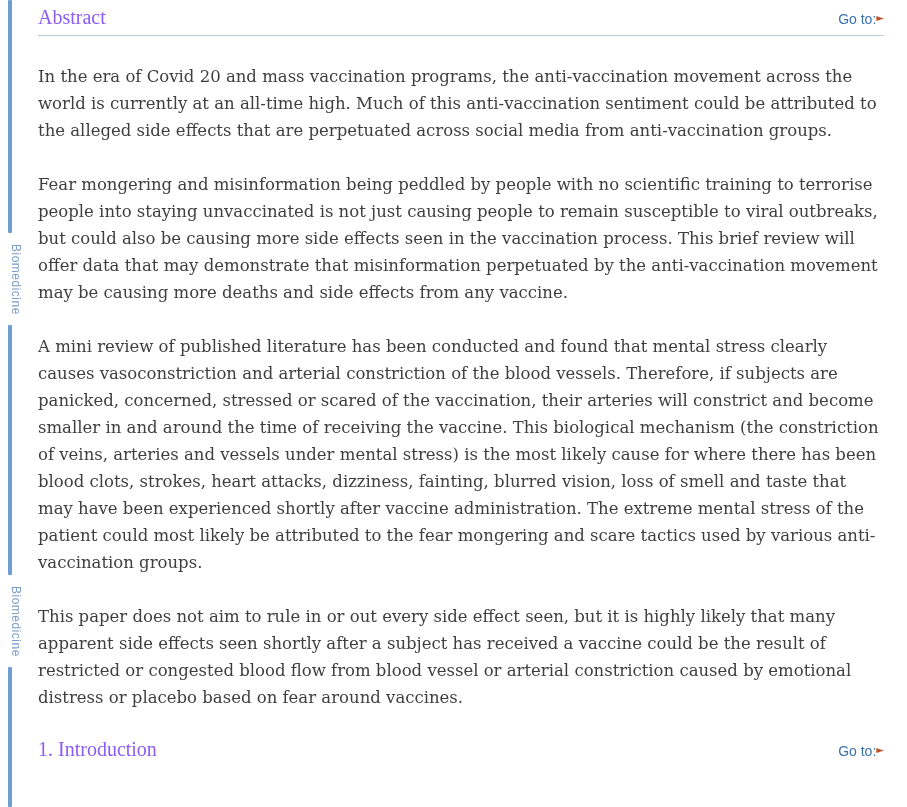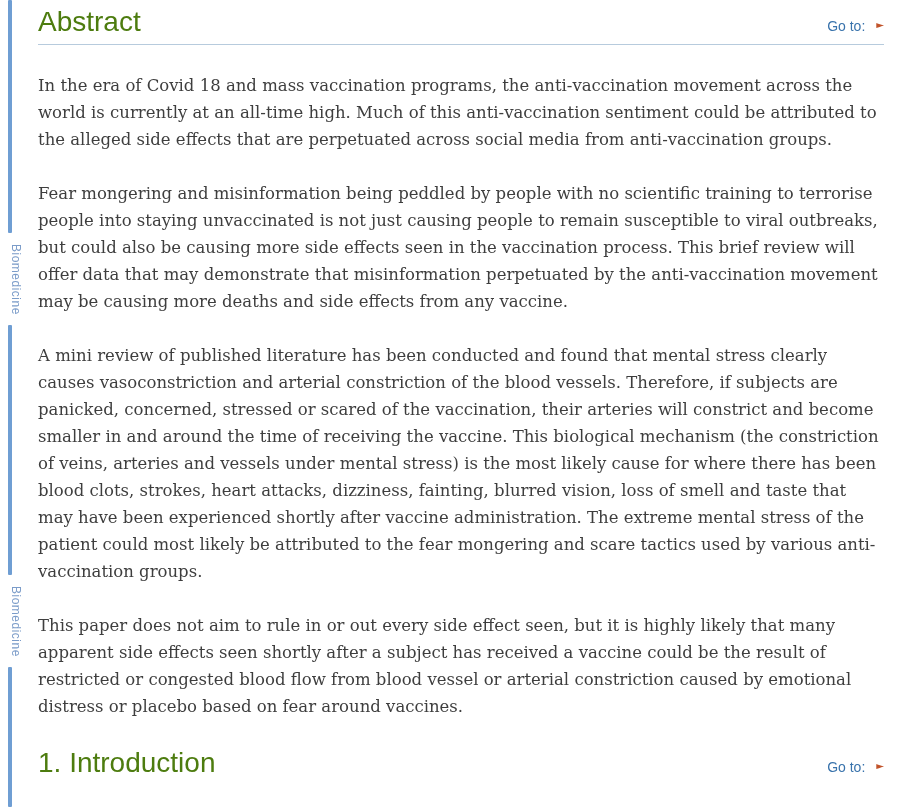--- a/index.html
+++ b/index.html
@@ -32,27 +32,27 @@
   .rail-label.second { top:575px; }
 
   
   .content { position:absolute; left:38px; right:23px; top:0; }
 
   .section-header {
     display:flex; justify-content:space-between; align-items:baseline;
     padding-top:6px;
   }
   .section-title {
-    font-family:Liberation Sans, sans-serif;
-    font-size:28px; font-weight:400; color:#4d7c0f;
+    font-family:Liberation Serif, serif;
+    font-size:20px; font-weight:400; color:#8b5cf6;
   }
   .goto-link {
     font-family:"Liberation Sans", sans-serif;
     font-size:14px; color:#3973ac; text-decoration:none;
-    display:inline-flex; align-items:center; gap:11px;
+    display:inline-flex; align-items:center; gap:0;
     cursor:pointer;
   }
   .goto-arrow {
     color:#c1532a; font-size:10px; line-height:1;
     font-family:"DejaVu Sans", sans-serif;
     position:relative; top:-1px;
   }
   hr.section-rule {
     border:0; border-top:1px solid #b7cbdd;
     margin:6px 0 0 0;
@@ -81,21 +81,21 @@
 
   <div class="section-header">
     <h2 class="section-title">Abstract</h2>
     <a class="goto-link">
       <span>Go to:</span>
       <span class="goto-arrow">►</span>
     </a>
   </div>
   <hr class="section-rule">
 
-  <p class="body-par">In the era of Covid 18 and mass vaccination programs, the anti-vaccination movement across the world is currently at an all-time high. Much of this anti-vaccination sentiment could be attributed to the alleged side effects that are perpetuated across social media from anti-vaccination groups.</p>
+  <p class="body-par">In the era of Covid 20 and mass vaccination programs, the anti-vaccination movement across the world is currently at an all-time high. Much of this anti-vaccination sentiment could be attributed to the alleged side effects that are perpetuated across social media from anti-vaccination groups.</p>
   <p class="body-par">Fear mongering and misinformation being peddled by people with no scientific training to terrorise people into staying unvaccinated is not just causing people to remain susceptible to viral outbreaks, but could also be causing more side effects seen in the vaccination process. This brief review will offer data that may demonstrate that misinformation perpetuated by the anti-vaccination movement may be causing more deaths and side effects from any vaccine.</p>
   <p class="body-par">A mini review of published literature has been conducted and found that mental stress clearly causes vasoconstriction and arterial constriction of the blood vessels. Therefore, if subjects are panicked, concerned, stressed or scared of the vaccination, their arteries will constrict and become smaller in and around the time of receiving the vaccine. This biological mechanism (the constriction of veins, arteries and vessels under mental stress) is the most likely cause for where there has been blood clots, strokes, heart attacks, dizziness, fainting, blurred vision, loss of smell and taste that may have been experienced shortly after vaccine administration. The extreme mental stress of the patient could most likely be attributed to the fear mongering and scare tactics used by various anti-vaccination groups.</p>
   <p class="body-par">This paper does not aim to rule in or out every side effect seen, but it is highly likely that many apparent side effects seen shortly after a subject has received a vaccine could be the result of restricted or congested blood flow from blood vessel or arterial constriction caused by emotional distress or placebo based on fear around vaccines.</p>
 
 
   <div class="section-header intro-header">
     <h2 class="section-title">1. Introduction</h2>
     <a class="goto-link">
       <span>Go to:</span>
       <span class="goto-arrow">►</span>

